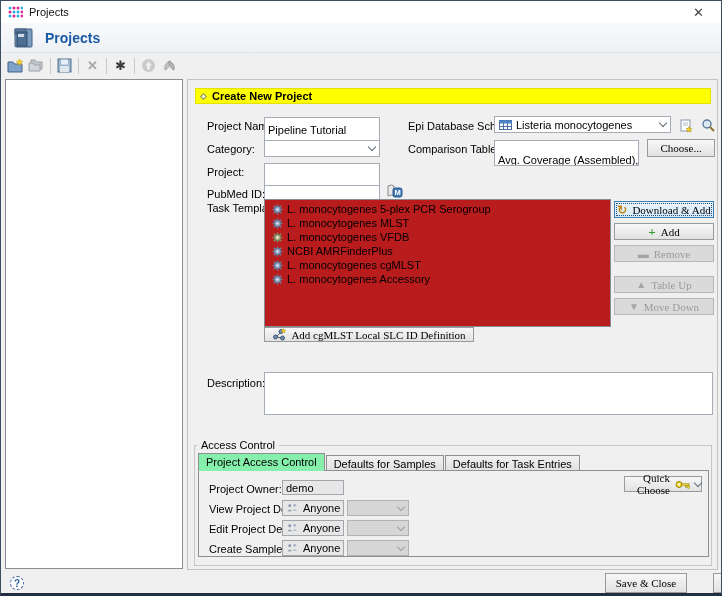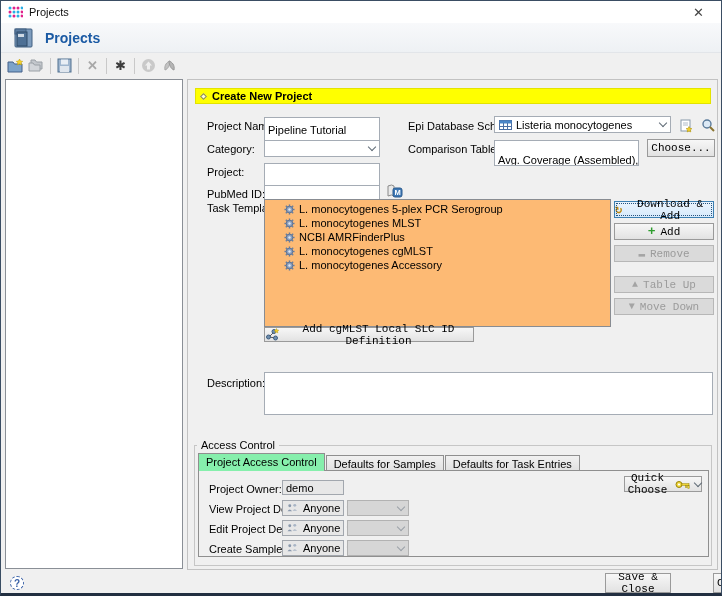--- a/index.html
+++ b/index.html
@@ -45,25 +45,25 @@
   .inp { position:absolute; border:1px solid #a5acb5; background:#fff; font-family:"Liberation Sans",sans-serif;
          font-size:11px; padding:12px 3px; height:17px; }
   .combo { position:absolute; border:1px solid #a5acb5; background:#fff; height:17px;
            display:flex; align-items:center; padding:0 4px; gap:4px; font-size:11px; }
   .combo .spacer { flex:1; }
   .chev { width:6px; height:6px; border-right:1.4px solid #5f6a75; border-bottom:1.4px solid #5f6a75;
           transform:rotate(45deg); margin-top:-3px; flex:none; }
   .chev.dis { border-color:#9aa0a7; }
   .gray-combo { background:#e7e7e7; border-color:#a2a7ae; }
   .dis-combo { background:#d6d6d6; border-color:#b2b2b2; }
-  .list { position:absolute; left:76px; top:119px; width:347px; height:128px; background:#fdba74;
-          border:1px solid #888c92; padding:2px 16px; overflow:hidden; }
+  .list { position:absolute; left:76px; top:119px; width:347px; height:128px; background:#b91c1c;
+          border:1px solid #888c92; padding:2px 4px; overflow:hidden; }
   .tt-row { display:flex; align-items:center; gap:4px; height:14px; padding-left:3px; white-space:nowrap; }
-  .btn { border:1px solid #9a9a9a; background:linear-gradient(#f7f7f7,#e2e2e2); font-family:Liberation Mono, monospace;
-         font-size:11px; display:flex; align-items:center; justify-content:center; gap:5px; color:#000; }
+  .btn { border:1px solid #9a9a9a; background:linear-gradient(#f7f7f7,#e2e2e2); font-family:Liberation Serif, serif;
+         font-size:11px; display:flex; align-items:center; justify-content:center; gap:5px; color:#000;text-align:right; }
   .btn.abs { position:absolute; }
   .btn.focused { border:1px solid #3c7fb1; background:linear-gradient(#eaf4fd,#d7eafb);
                  outline:1px dotted #24527e; outline-offset:-3px; }
   .btn.disabled { background:#dadada; border-color:#b7b7b7; color:#9b9b9b; }
   .side-btn { left:426px; width:100px; height:17px; }
   .plus { color:#2f9e2f; font-weight:bold; font-size:13px; line-height:10px; }
   .minus-dis { color:#a4a4a4; font-weight:bold; }
   .arrow-dis { color:#a4a4a4; font-size:10px; }
   .sync { color:#c08a12; font-weight:bold; font-size:12px; line-height:10px; }
   textarea.desc { position:absolute; left:76px; top:292px; width:449px; height:43px; resize:none;
@@ -262,20 +262,35 @@
               </g>
               <circle cx="6" cy="6" r="3.6" fill="#8ba0bf" stroke="#5a6f8f"></circle>
               <circle cx="6" cy="6" r="1.3" fill="#dfe7f2"></circle>
             </svg>
           </span>
         <span>L. monocytogenes MLST</span>
       </div>
       <div class="tt-row">
         <span>
             <svg width="11" height="11" viewBox="0 0 12 12">
+              <g stroke="#8a8a62" stroke-width="1.6">
+                <line x1="6" y1="0.5" x2="6" y2="11.5"></line>
+                <line x1="0.5" y1="6" x2="11.5" y2="6"></line>
+                <line x1="2" y1="2" x2="10" y2="10"></line>
+                <line x1="10" y1="2" x2="2" y2="10"></line>
+              </g>
+              <circle cx="6" cy="6" r="3.6" fill="#a8a87e" stroke="#6f6f4a"></circle>
+              <circle cx="6" cy="6" r="1.3" fill="#efefdc"></circle>
+            </svg>
+          </span>
+        <span>L. monocytogenes VFDB</span>
+      </div>
+      <div class="tt-row">
+        <span>
+            <svg width="11" height="11" viewBox="0 0 12 12">
               <g stroke="#6b7f9e" stroke-width="1.6">
                 <line x1="6" y1="0.5" x2="6" y2="11.5"></line>
                 <line x1="0.5" y1="6" x2="11.5" y2="6"></line>
                 <line x1="2" y1="2" x2="10" y2="10"></line>
                 <line x1="10" y1="2" x2="2" y2="10"></line>
               </g>
               <circle cx="6" cy="6" r="3.6" fill="#8ba0bf" stroke="#5a6f8f"></circle>
               <circle cx="6" cy="6" r="1.3" fill="#dfe7f2"></circle>
             </svg>
           </span>
@@ -432,16 +447,16 @@
         </div>
         <div class="combo dis-combo" style="left:148px; top:69px; width:62px; height:16px;">
           <span class="spacer"></span>
             <span class="chev dis"></span>
         </div>
       </div>
     </div>
   </div>
 
   <div class="help-btn">?</div>
-  <button class="btn footer-btn" style="left:604px; width:66px;">Save &amp; Close</button>
+  <button class="btn footer-btn" style="left:604px; width:82px;">Save &amp; Close</button>
   <button class="btn footer-btn" style="left:712px; width:41px;">Close</button>
 
 </div>
 
 </body></html>

